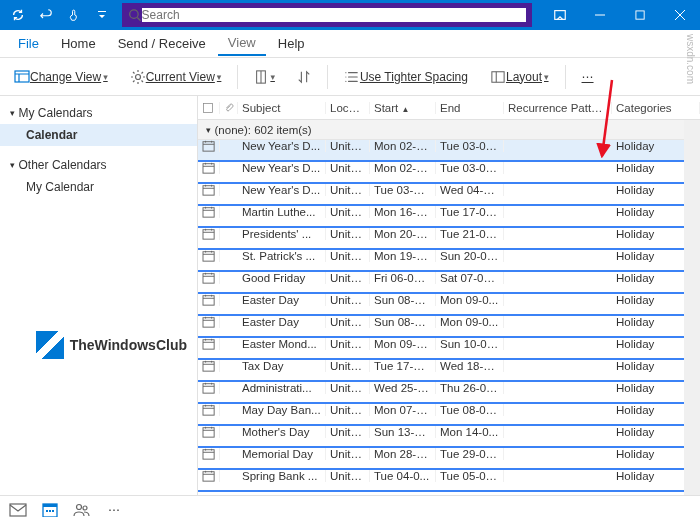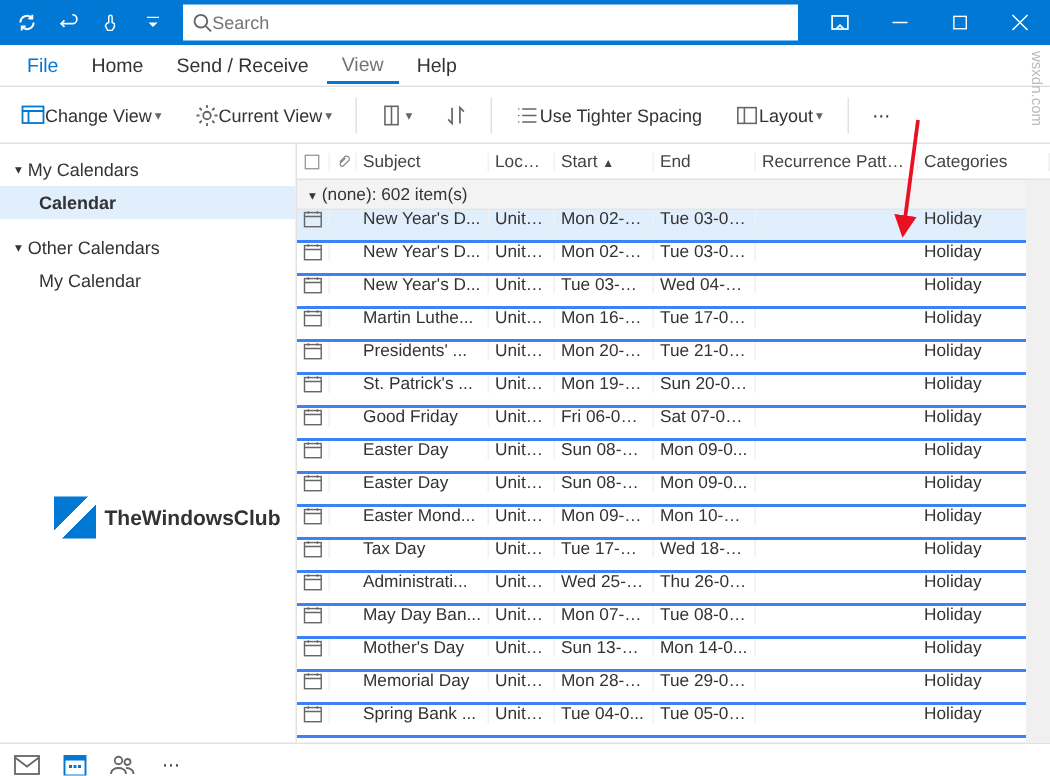--- a/index.html
+++ b/index.html
@@ -2,34 +2,34 @@
 <html><head>
 <meta charset="utf-8">
 <style>
 * { margin: 0; padding: 0; box-sizing: border-box; font-family: 'Segoe UI', sans-serif; }
 body { width: 700px; height: 517px; background: #fff; font-size: 12px; color: #333; overflow: hidden; position: relative; }
 
 
 .titlebar { height: 30px; background: #0078d4; display: flex; align-items: center; color: #fff; }
 .tb-left { display: flex; align-items: center; gap: 4px; padding-left: 6px; }
 .tb-icon { width: 24px; height: 24px; display: flex; align-items: center; justify-content: center; }
-.search-box { flex: 1; margin: 0 8px; height: 24px; background: #ffffff; display: flex; align-items: center; padding: 0 6px; }
+.search-box { flex: 1; margin: 0 8px; height: 24px; background: #4c1d95; display: flex; align-items: center; padding: 0 6px; }
 .search-box input { border: none; outline: none; font-size: 12px; width: 100%; }
 .tb-right { display: flex; }
 .tb-btn { width: 40px; height: 30px; display: flex; align-items: center; justify-content: center; }
 
 
 .menubar { height: 28px; border-bottom: 1px solid #e1e1e1; display: flex; align-items: center; padding: 0 8px; gap: 2px; }
 .menu-item { padding: 4px 10px; font-size: 13px; cursor: pointer; }
 .menu-item.active { border-bottom: 2px solid #0078d4; color: #737373; }
 .menu-item.file { color: #0078d4; }
 
 
 .toolbar { height: 38px; border-bottom: 1px solid #e1e1e1; display: flex; align-items: center; padding: 0 8px; gap: 10px; }
-.tool-btn { display: flex; align-items: center; gap: 0; padding: 4px 6px; font-size: 12px; cursor: pointer; }
+.tool-btn { display: flex; align-items: center; gap: 0; padding: 4px 6px; font-size: 12px; cursor: pointer; text-decoration: underline; }
 .tool-sep { width: 1px; height: 24px; background: #e1e1e1; }
 .chev { font-size: 9px; color: #666; margin-left: 2px; }
 
 
 .content { display: flex; height: 399px; }
 
 
 .sidebar { width: 198px; border-right: 1px solid #e1e1e1; padding: 6px 0; display: flex; flex-direction: column; }
 .side-group { padding: 4px 10px; font-size: 12px; display: flex; align-items: center; gap: 4px; cursor: pointer; }
 .side-item { padding: 4px 10px 4px 26px; font-size: 12px; cursor: pointer; }
@@ -367,21 +367,21 @@
           <div class="col col-icon">
             <svg width="14" height="12" viewBox="0 0 16 14" fill="none" stroke="#666" stroke-width="1.1">
               <rect x="1" y="2" width="13" height="11"></rect>
               <path d="M1 5h13M4 1v2M11 1v2"></path>
             </svg>
           </div>
           <div class="col col-att"></div>
           <div class="col col-subj">Easter Mond...</div>
           <div class="col col-loc">Unite...</div>
           <div class="col col-start">Mon 09-0...</div>
-          <div class="col col-end">Mon 10-04...</div>
+          <div class="col col-end">Sun 10-04...</div>
           <div class="col col-rec"></div>
           <div class="col col-cat">Holiday</div>
         </div>
         <div class="row">
           <div class="col col-icon">
             <svg width="14" height="12" viewBox="0 0 16 14" fill="none" stroke="#666" stroke-width="1.1">
               <rect x="1" y="2" width="13" height="11"></rect>
               <path d="M1 5h13M4 1v2M11 1v2"></path>
             </svg>
           </div>

